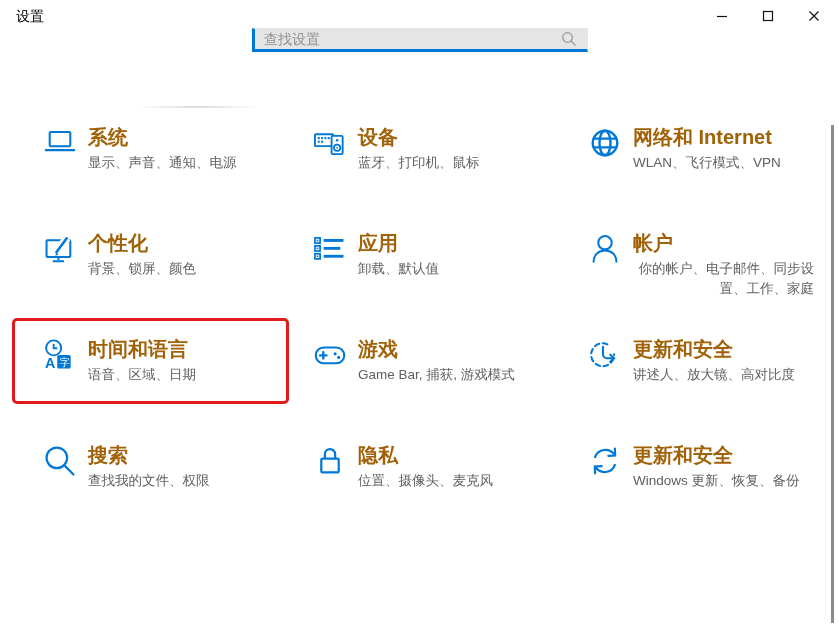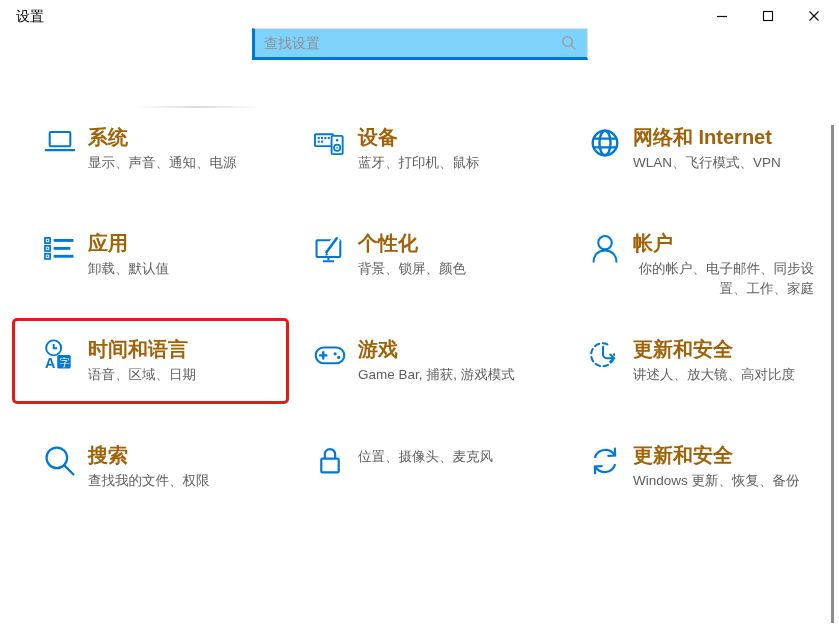--- a/index.html
+++ b/index.html
@@ -11,24 +11,24 @@
   }
   
   .titlebar{position:absolute;left:0;top:0;width:839px;height:34px;}
   .app-title{position:absolute;left:16px;top:8px;font-size:14px;color:#000;}
   .win-controls{position:absolute;right:2px;top:0;display:flex;}
   .win-btn{width:46px;height:32px;display:flex;align-items:center;justify-content:center;
     font-size:13px;color:#111;background:transparent;border:none;cursor:pointer;}
   .win-btn svg{display:block;}
   
   .search-box{
-    position:absolute;left:252px;top:28px;width:336px;height:32px;
+    position:absolute;left:252px;top:28px;width:336px;height:24px;
     border-top:1px solid #e3e3e3;border-right:1px solid #e3e3e3;
     border-left:3px solid #0078d7;border-bottom:3px solid #0078d7;
-    display:flex;align-items:center;box-sizing:border-box;background:#7dd3fc;
+    display:flex;align-items:center;box-sizing:border-box;background:#e5e5e5;
   }
   .search-input{
     flex:1;border:none;outline:none;font-size:14px;padding:0 6px 0 9px;
     font-family:inherit;color:#333;background:transparent;height:22px;
   }
   .search-input::placeholder{color:#8f8f8f;opacity:1;}
   .search-glyph{margin-right:10px;display:flex;align-items:center;}
   
   .faint-divider{position:absolute;left:135px;top:106px;width:125px;height:2px;
     background:linear-gradient(90deg,rgba(0,0,0,0),rgba(0,0,0,0.14),rgba(0,0,0,0));}
@@ -146,58 +146,58 @@
     </span>
     <div class="ttext">
         <div class="ttitle">网络和 Internet</div>
     <div class="tsub">WLAN、飞行模式、VPN</div>
       </div>
   </div>
 
   <div class="tile">
     <span class="ticon">
       <svg width="38" height="38" viewBox="0 0 48 48">
+        <g class="blue" stroke-width="2.6">
+            <rect x="7" y="13" width="30" height="21" rx="1"></rect>
+            <path d="M22 34 v4 M15 39.5 h14"></path>
+          </g>
+        <path d="M19.5 28 L33 10" stroke="#ffffff" stroke-width="10"></path>
+        <path d="M19.5 28 L32.5 10.5" stroke="#0078d7" stroke-width="3.2" stroke-linecap="round"></path>
+        <path d="M19.5 28.5 l-1.5 4 4-1.3 z" fill="#0078d7"></path>
+      </svg>
+    </span>
+    <div class="ttext">
+        <div class="ttitle">个性化</div>
+    <div class="tsub">背景、锁屏、颜色</div>
+      </div>
+  </div>
+
+  <div class="tile">
+    <span class="ticon">
+      <svg width="38" height="38" viewBox="0 0 48 48">
         <g class="blue" stroke-width="2.2">
             <rect x="5" y="10" width="6.5" height="6.5"></rect>
             <rect x="5" y="20" width="6.5" height="6.5"></rect>
             <rect x="5" y="30" width="6.5" height="6.5"></rect>
           </g>
         <g fill="#0078d7">
             <rect x="7.2" y="12.2" width="2.1" height="2.1"></rect>
             <rect x="7.2" y="22.2" width="2.1" height="2.1"></rect>
             <rect x="7.2" y="32.2" width="2.1" height="2.1"></rect>
           </g>
         <g stroke="#0078d7" stroke-width="3.6">
             <path d="M16 13.2 H41"></path>
             <path d="M16 23.2 H37"></path>
             <path d="M16 33.2 H41"></path>
           </g>
       </svg>
     </span>
     <div class="ttext">
         <div class="ttitle">应用</div>
     <div class="tsub">卸载、默认值</div>
-      </div>
-  </div>
-
-  <div class="tile">
-    <span class="ticon">
-      <svg width="38" height="38" viewBox="0 0 48 48">
-        <g class="blue" stroke-width="2.6">
-            <rect x="7" y="13" width="30" height="21" rx="1"></rect>
-            <path d="M22 34 v4 M15 39.5 h14"></path>
-          </g>
-        <path d="M19.5 28 L33 10" stroke="#ffffff" stroke-width="10"></path>
-        <path d="M19.5 28 L32.5 10.5" stroke="#0078d7" stroke-width="3.2" stroke-linecap="round"></path>
-        <path d="M19.5 28.5 l-1.5 4 4-1.3 z" fill="#0078d7"></path>
-      </svg>
-    </span>
-    <div class="ttext">
-        <div class="ttitle">个性化</div>
-    <div class="tsub">背景、锁屏、颜色</div>
       </div>
   </div>
 
   <div class="tile">
     <span class="ticon">
       <svg width="38" height="38" viewBox="0 0 48 48">
           <g class="blue" stroke-width="2.6">
             <circle cx="24" cy="16" r="8.5"></circle>
             <path d="M9.5 41 c0-10 6.5-15 14.5-15 s14.5 5 14.5 15"></path>
           </g>
@@ -280,20 +280,21 @@
   <div class="tile">
     <span class="ticon">
       <svg width="38" height="38" viewBox="0 0 48 48">
           <g class="blue" stroke-width="2.8">
             <rect x="13" y="21" width="22" height="17.5" rx="1.5"></rect>
             <path d="M17.5 21 v-5.5 a6.5 6.5 0 0 1 13 0 V21"></path>
           </g>
         </svg>
     </span>
     <div class="ttext">
+        <div class="ttitle">隐私</div>
     <div class="tsub">位置、摄像头、麦克风</div>
       </div>
   </div>
 
   <div class="tile">
     <span class="ticon">
       <svg width="38" height="38" viewBox="0 0 48 48">
         <g class="blue" stroke-width="2.8" stroke-linecap="round">
           <path d="M11.5 19 A13.5 13 0 0 1 36 16.5"></path>
           <path d="M36.5 8.5 l0.3 8.6 -8.6 0.3"></path>

